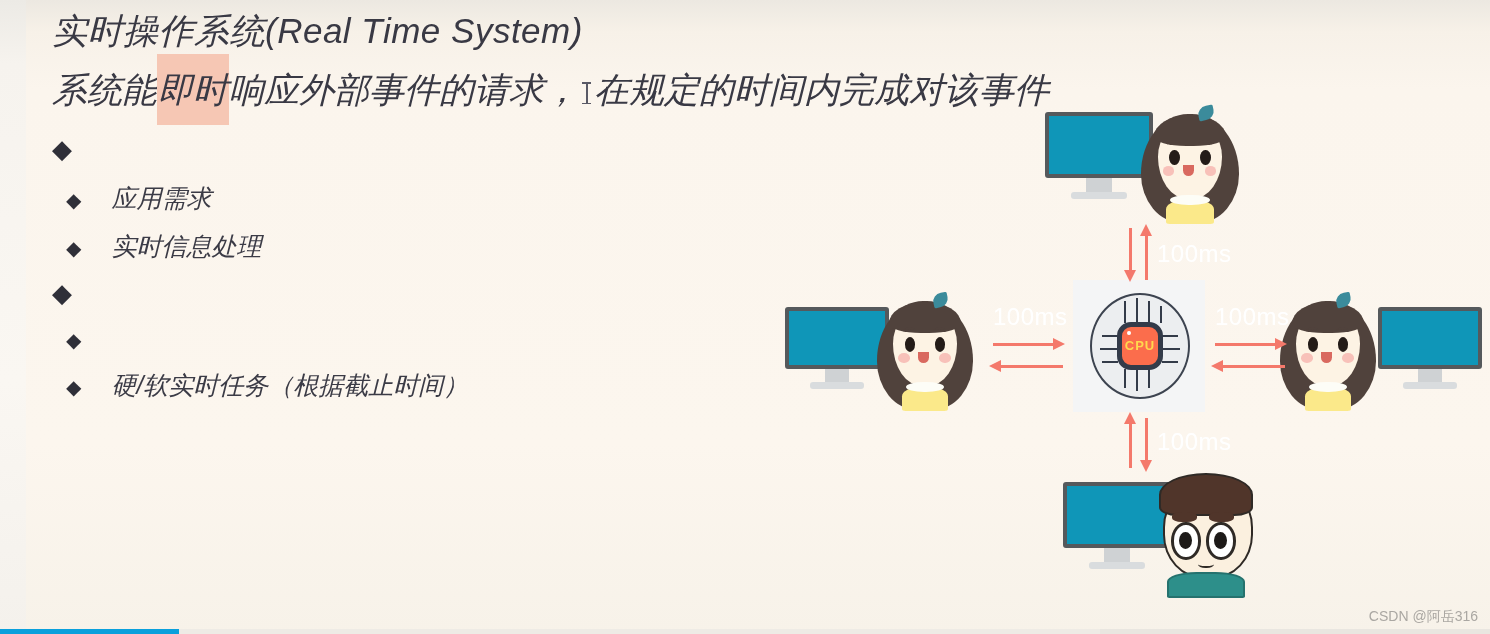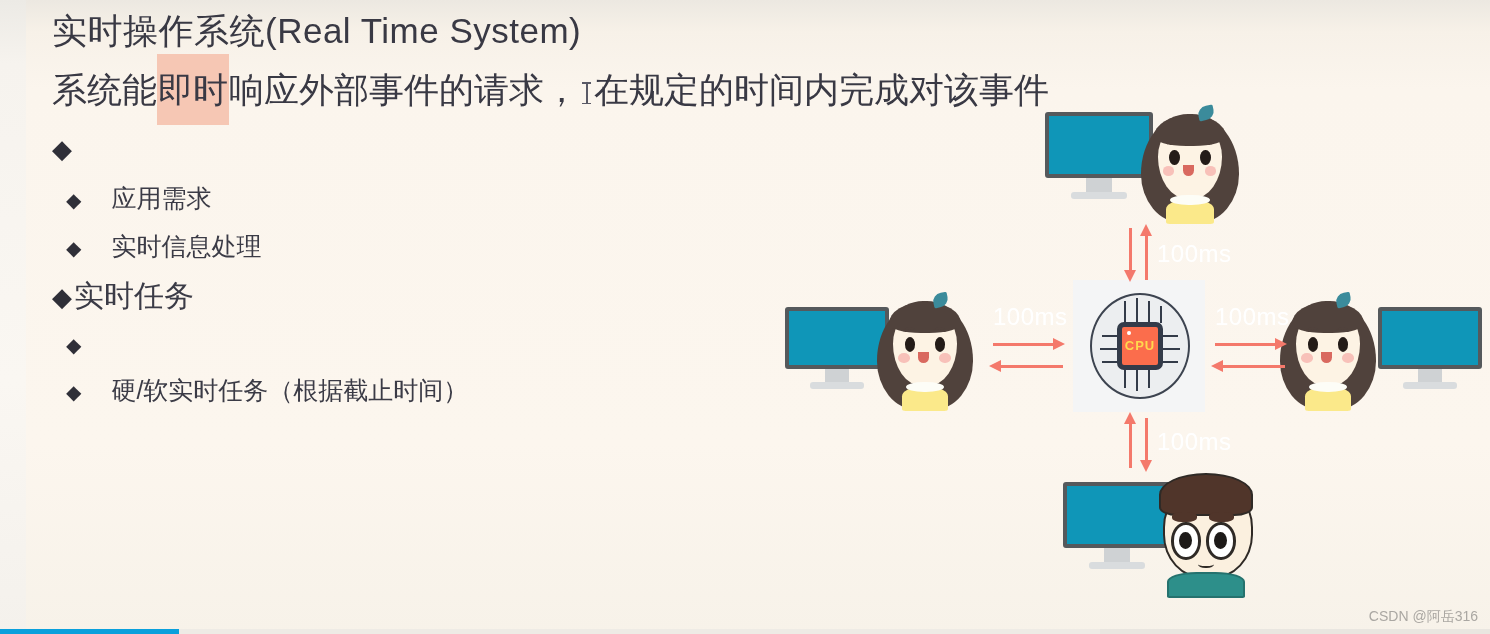--- a/index.html
+++ b/index.html
@@ -16,20 +16,21 @@
   }
   
   .left-strip{
     position:absolute;left:0;top:0;width:26px;height:634px;
     background:linear-gradient(180deg,#eceae5 0%,#f6f3ee 10%,#faf7f2 60%,#f4f1ec 100%);
   }
   
   .textcol{
     position:absolute;left:52px;top:8px;width:770px;
     color:#3b3b46;
+    font-style:italic;
   }
   .slide-title{
     font-size:35px;line-height:1.32;font-weight:400;
     color:#393944;letter-spacing:.5px;white-space:nowrap;
   }
   .para{
     font-size:35px;line-height:1.5;font-weight:400;color:#393944;
     white-space:nowrap;
   }
   .hl{background:#f6c7b4;padding:16px 1px;}
@@ -113,21 +114,21 @@
   .cpu-box{
     position:absolute;background:#f4f5f6;
   }
   .cpu-wrap{position:absolute;}
   .cpu-circle{
     position:absolute;left:0;top:0;width:100%;height:100%;
     background:#eceef0;border:2px solid #3d4450;border-radius:50%;box-sizing:border-box;
   }
   .cpu-chip{
     position:absolute;left:27%;top:27%;width:46%;height:46%;
-    background:#fb6d4c;border:5px solid #333b49;border-radius:7px;box-sizing:border-box;
+    background:#fb6d4c;border:5px solid #333b49;border-radius:14px;box-sizing:border-box;
     display:flex;align-items:center;justify-content:center;
   }
   .cpu-chip .lbl{color:#ffd84d;font-size:13px;letter-spacing:1px;font-weight:700;}
   .cpu-dot{position:absolute;left:14%;top:12%;width:10%;height:10%;background:#fff;border-radius:50%;}
   .pin{position:absolute;background:#333b49;}
   
   .arrow{position:absolute;background:#f4796b;}
   .ahead{position:absolute;width:0;height:0;}
   .lat{
     position:absolute;color:#ffffff;font-size:24px;letter-spacing:.5px;
@@ -171,21 +172,20 @@
       <span class="dia">◆</span>
       <span>应用需求</span>
     </div>
     <div class="lvl2">
       <span class="dia">◆</span>
       <span>实时信息处理</span>
     </div>
 
     <div class="lvl1" style="margin-top:16px;">
       <span class="dia">◆</span>
-      <span>实时任务</span>
     </div>
     <div class="lvl2">
       <span class="dia">◆</span>
     </div>
     <div class="lvl2">
       <span class="dia">◆</span>
       <span>硬/软实时任务（根据截止时间）</span>
     </div>
 
   </div>

